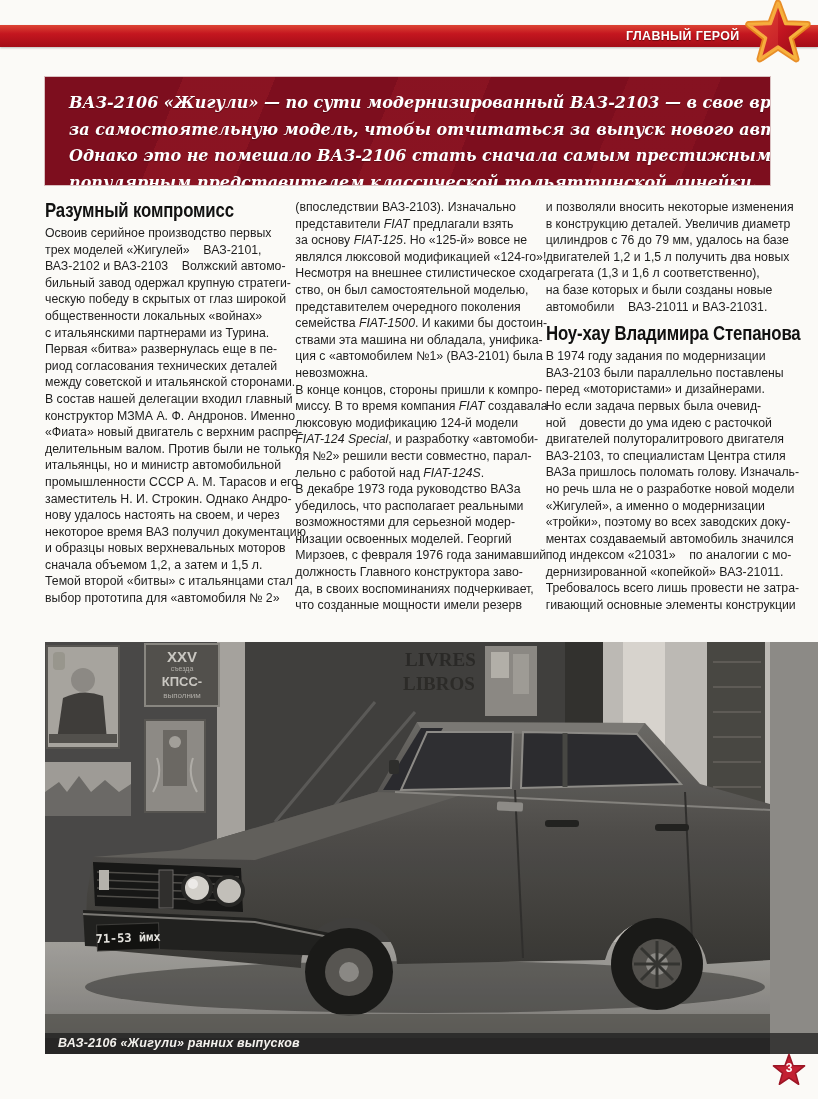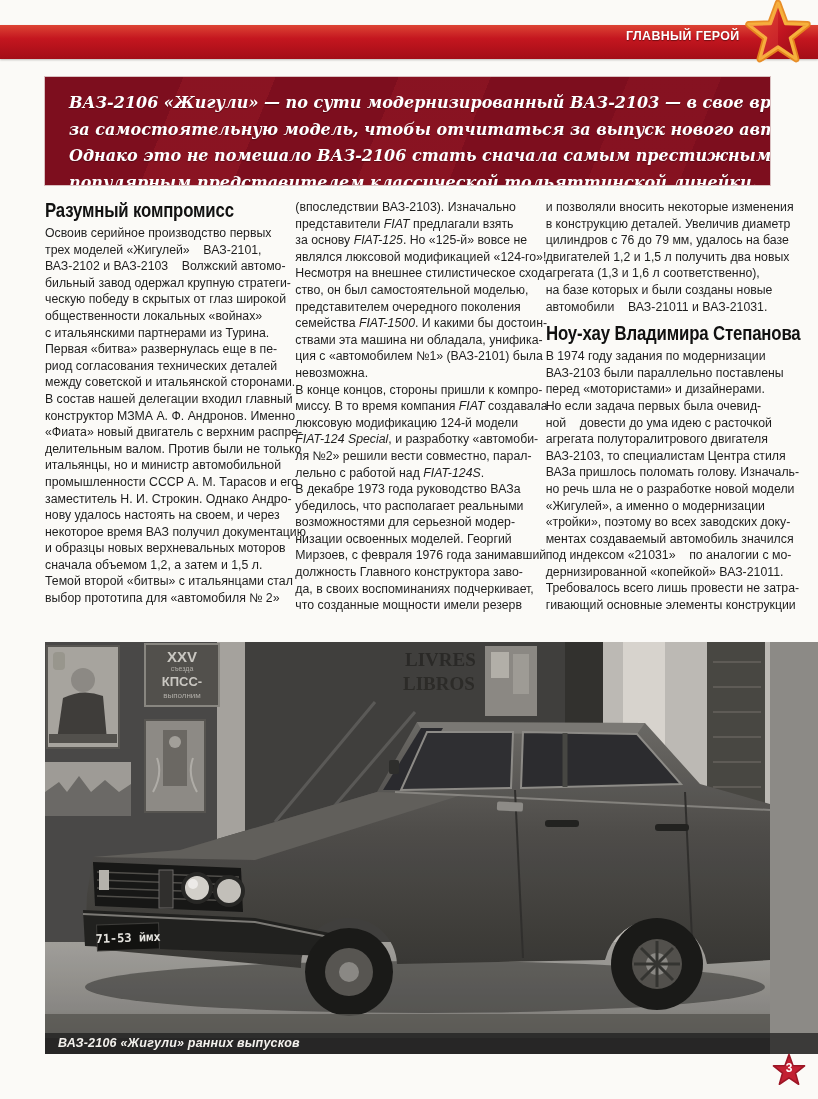--- a/index.html
+++ b/index.html
@@ -4,21 +4,21 @@
 <style>
   html,body{margin:0;padding:0;}
   body{
     width:818px;height:1099px;position:relative;overflow:hidden;
     background:#fbfaf7;
     font-family:"Liberation Sans", sans-serif;
     -webkit-font-smoothing:antialiased;
   }
   
   .topbar{
-    position:absolute;left:0;top:25px;width:818px;height:34px;
+    position:absolute;left:0;top:25px;width:818px;height:22px;
     background:linear-gradient(180deg,#dd4434 0%,#c4161f 40%,#a30d17 100%);
     box-shadow:0 1px 2px rgba(0,0,0,.25);
   }
   .topbar-label{
     position:absolute;right:78px;top:3px;
     color:#fff;font-weight:bold;font-size:13.5px;letter-spacing:.4px;
     text-shadow:0 1px 1px rgba(0,0,0,.4);
     transform:scaleX(.92);transform-origin:100% 50%;
   }
   .corner-star{position:absolute;right:6px;top:0px;width:68px;height:68px;}
@@ -172,21 +172,21 @@
       <div class="tline"><span>двигателей 1,2 и 1,5 л получить два новых</span></div>
       <div class="tline"><span>агрегата (1,3 и 1,6 л соответственно),</span></div>
       <div class="tline"><span>на базе которых и были созданы новые</span></div>
       <div class="tline"><span>автомобили&nbsp;&nbsp;&nbsp;&nbsp;ВАЗ-21011 и ВАЗ-21031.</span></div>
       <div class="col-heading mid">Ноу-хау Владимира Степанова</div>
       <div class="tline"><span>В 1974 году задания по модернизации</span></div>
       <div class="tline"><span>ВАЗ-2103 были параллельно поставлены</span></div>
       <div class="tline"><span>перед «мотористами» и дизайнерами.</span></div>
       <div class="tline"><span>Но если задача первых была очевид-</span></div>
       <div class="tline"><span>ной&nbsp;&nbsp;&nbsp;&nbsp;довести до ума идею с расточкой</span></div>
-      <div class="tline"><span>агрегата полуторалитрового двигателя</span></div>
+      <div class="tline"><span>двигателей полуторалитрового двигателя</span></div>
       <div class="tline"><span>ВАЗ-2103, то специалистам Центра стиля</span></div>
       <div class="tline"><span>ВАЗа пришлось поломать голову. Изначаль-</span></div>
       <div class="tline"><span>но речь шла не о разработке новой модели</span></div>
       <div class="tline"><span>«Жигулей», а именно о модернизации</span></div>
       <div class="tline"><span>«тройки», поэтому во всех заводских доку-</span></div>
       <div class="tline"><span>ментах создаваемый автомобиль значился</span></div>
       <div class="tline"><span>под индексом «21031»&nbsp;&nbsp;&nbsp;&nbsp;по аналогии с мо-</span></div>
       <div class="tline"><span>дернизированной «копейкой» ВАЗ-21011.</span></div>
       <div class="tline"><span>Требовалось всего лишь провести не затра-</span></div>
       <div class="tline"><span>гивающий основные элементы конструкции</span></div>

